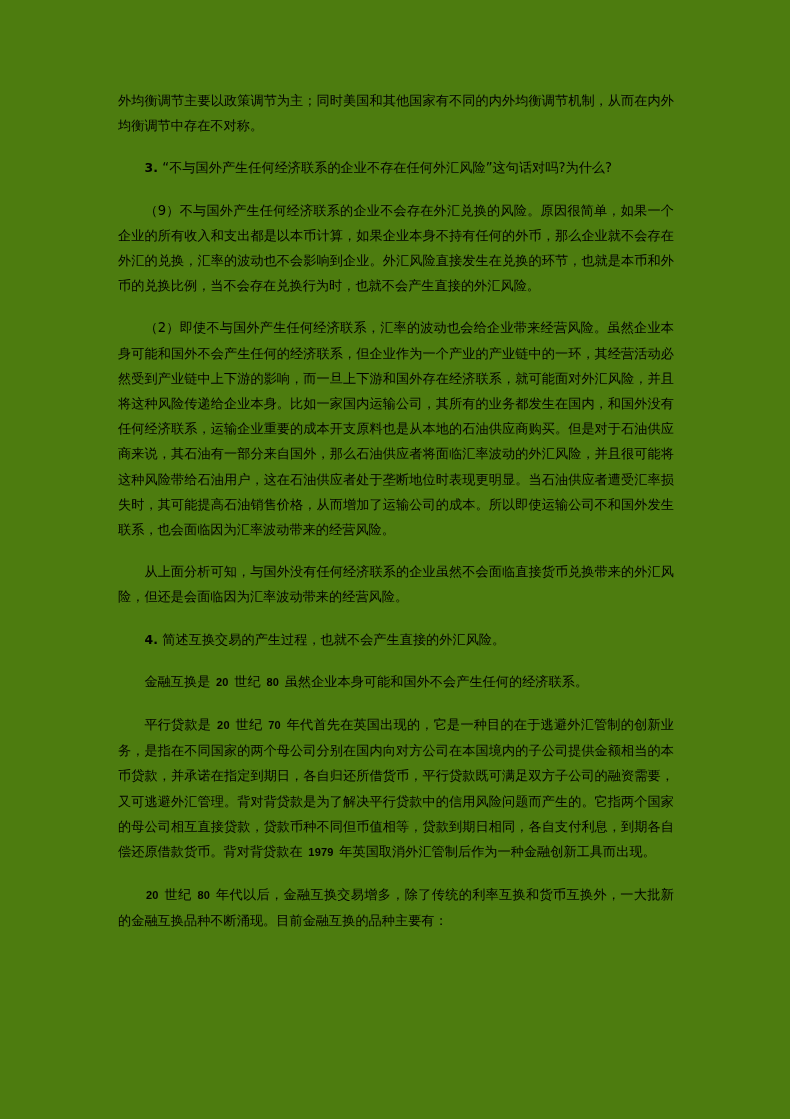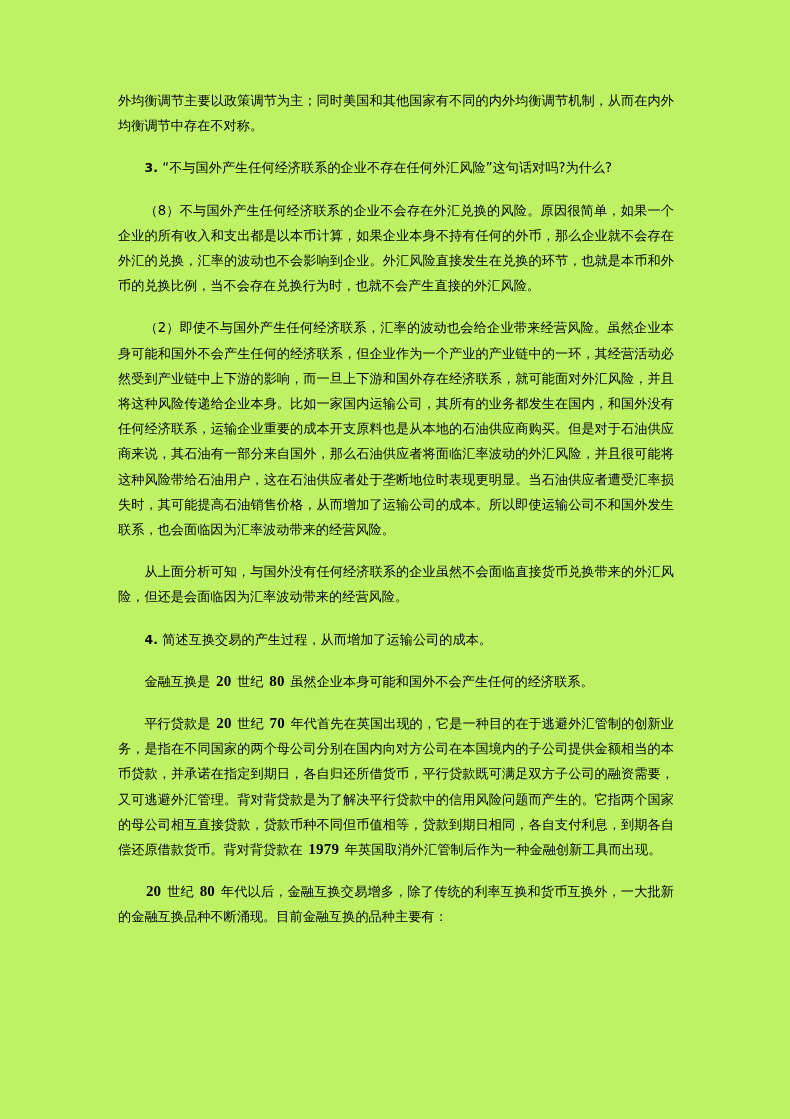--- a/index.html
+++ b/index.html
@@ -15,21 +15,21 @@
     font-family: "DejaVu Sans", "Liberation Sans", sans-serif;
     color: #000000;
     -webkit-font-smoothing: none;
   }
   .page {
     position: absolute;
     left: 0;
     top: 0;
     width: 790px;
     height: 1119px;
-    background: #bef264;
+    background: #4d7c0f;
   }
   .text-column {
     position: absolute;
     left: 118px;
     top: 88px;
     width: 556px;
   }
   p.para {
     margin: 0 0 0 0;
     padding: 0;
@@ -51,49 +51,49 @@
     text-indent: 2em;
   }
   .num {
     font-weight: bold;
     font-family: "DejaVu Sans", "Liberation Sans", sans-serif;
     font-size: 12.4px;
     letter-spacing: 0.2px;
   }
   .numin {
     font-weight: bold;
-    font-family: Liberation Serif, serif;
-    font-size: 15px;
+    font-family: Liberation Sans, sans-serif;
+    font-size: 11px;
     padding: 0 1.5px;
     letter-spacing: 0.2px;
   }
 </style>
 </head>
 <body>
 
 <div class="page">
   <div class="text-column">
 
     <p class="para">外均衡调节主要以政策调节为主；同时美国和其他国家有不同的内外均衡调节机制，从而在内外均衡调节中存在不对称。</p>
 
     <p class="para heading">
       <span class="num">3</span><span class="num">.</span>
       <span>“不与国外产生任何经济联系的企业不存在任何外汇风险”这句话对吗?为什么?</span>
     </p>
 
 
-    <p class="para indent">（8）不与国外产生任何经济联系的企业不会存在外汇兑换的风险。原因很简单，如果一个企业的所有收入和支出都是以本币计算，如果企业本身不持有任何的外币，那么企业就不会存在外汇的兑换，汇率的波动也不会影响到企业。外汇风险直接发生在兑换的环节，也就是本币和外币的兑换比例，当不会存在兑换行为时，也就不会产生直接的外汇风险。</p>
+    <p class="para indent">（9）不与国外产生任何经济联系的企业不会存在外汇兑换的风险。原因很简单，如果一个企业的所有收入和支出都是以本币计算，如果企业本身不持有任何的外币，那么企业就不会存在外汇的兑换，汇率的波动也不会影响到企业。外汇风险直接发生在兑换的环节，也就是本币和外币的兑换比例，当不会存在兑换行为时，也就不会产生直接的外汇风险。</p>
 
     <p class="para indent">（2）即使不与国外产生任何经济联系，汇率的波动也会给企业带来经营风险。虽然企业本身可能和国外不会产生任何的经济联系，但企业作为一个产业的产业链中的一环，其经营活动必然受到产业链中上下游的影响，而一旦上下游和国外存在经济联系，就可能面对外汇风险，并且将这种风险传递给企业本身。比如一家国内运输公司，其所有的业务都发生在国内，和国外没有任何经济联系，运输企业重要的成本开支原料也是从本地的石油供应商购买。但是对于石油供应商来说，其石油有一部分来自国外，那么石油供应者将面临汇率波动的外汇风险，并且很可能将这种风险带给石油用户，这在石油供应者处于垄断地位时表现更明显。当石油供应者遭受汇率损失时，其可能提高石油销售价格，从而增加了运输公司的成本。所以即使运输公司不和国外发生联系，也会面临因为汇率波动带来的经营风险。</p>
 
     <p class="para indent">从上面分析可知，与国外没有任何经济联系的企业虽然不会面临直接货币兑换带来的外汇风险，但还是会面临因为汇率波动带来的经营风险。</p>
 
     <p class="para heading">
       <span class="num">4</span><span class="num">.</span>
-      <span>简述互换交易的产生过程，从而增加了运输公司的成本。</span>
+      <span>简述互换交易的产生过程，也就不会产生直接的外汇风险。</span>
     </p>
 
 
     <p class="para indent"><span>金融互换是 </span><span class="numin">20</span><span> 世纪 </span><span class="numin">80</span><span> 虽然企业本身可能和国外不会产生任何的经济联系。</span></p>
 
     <p class="para indent"><span>平行贷款是 </span><span class="numin">20</span><span> 世纪 </span><span class="numin">70</span><span> 年代首先在英国出现的，它是一种目的在于逃避外汇管制的创新业务，是指在不同国家的两个母公司分别在国内向对方公司在本国境内的子公司提供金额相当的本币贷款，并承诺在指定到期日，各自归还所借货币，平行贷款既可满足双方子公司的融资需要，又可逃避外汇管理。背对背贷款是为了解决平行贷款中的信用风险问题而产生的。它指两个国家的母公司相互直接贷款，贷款币种不同但币值相等，贷款到期日相同，各自支付利息，到期各自偿还原借款货币。背对背贷款在 </span><span class="numin">1979</span><span> 年英国取消外汇管制后作为一种金融创新工具而出现。</span></p>
 
     <p class="para indent"><span class="numin">20</span><span> 世纪 </span><span class="numin">80</span><span> 年代以后，金融互换交易增多，除了传统的利率互换和货币互换外，一大批新的金融互换品种不断涌现。目前金融互换的品种主要有：</span></p>
 
   </div>

